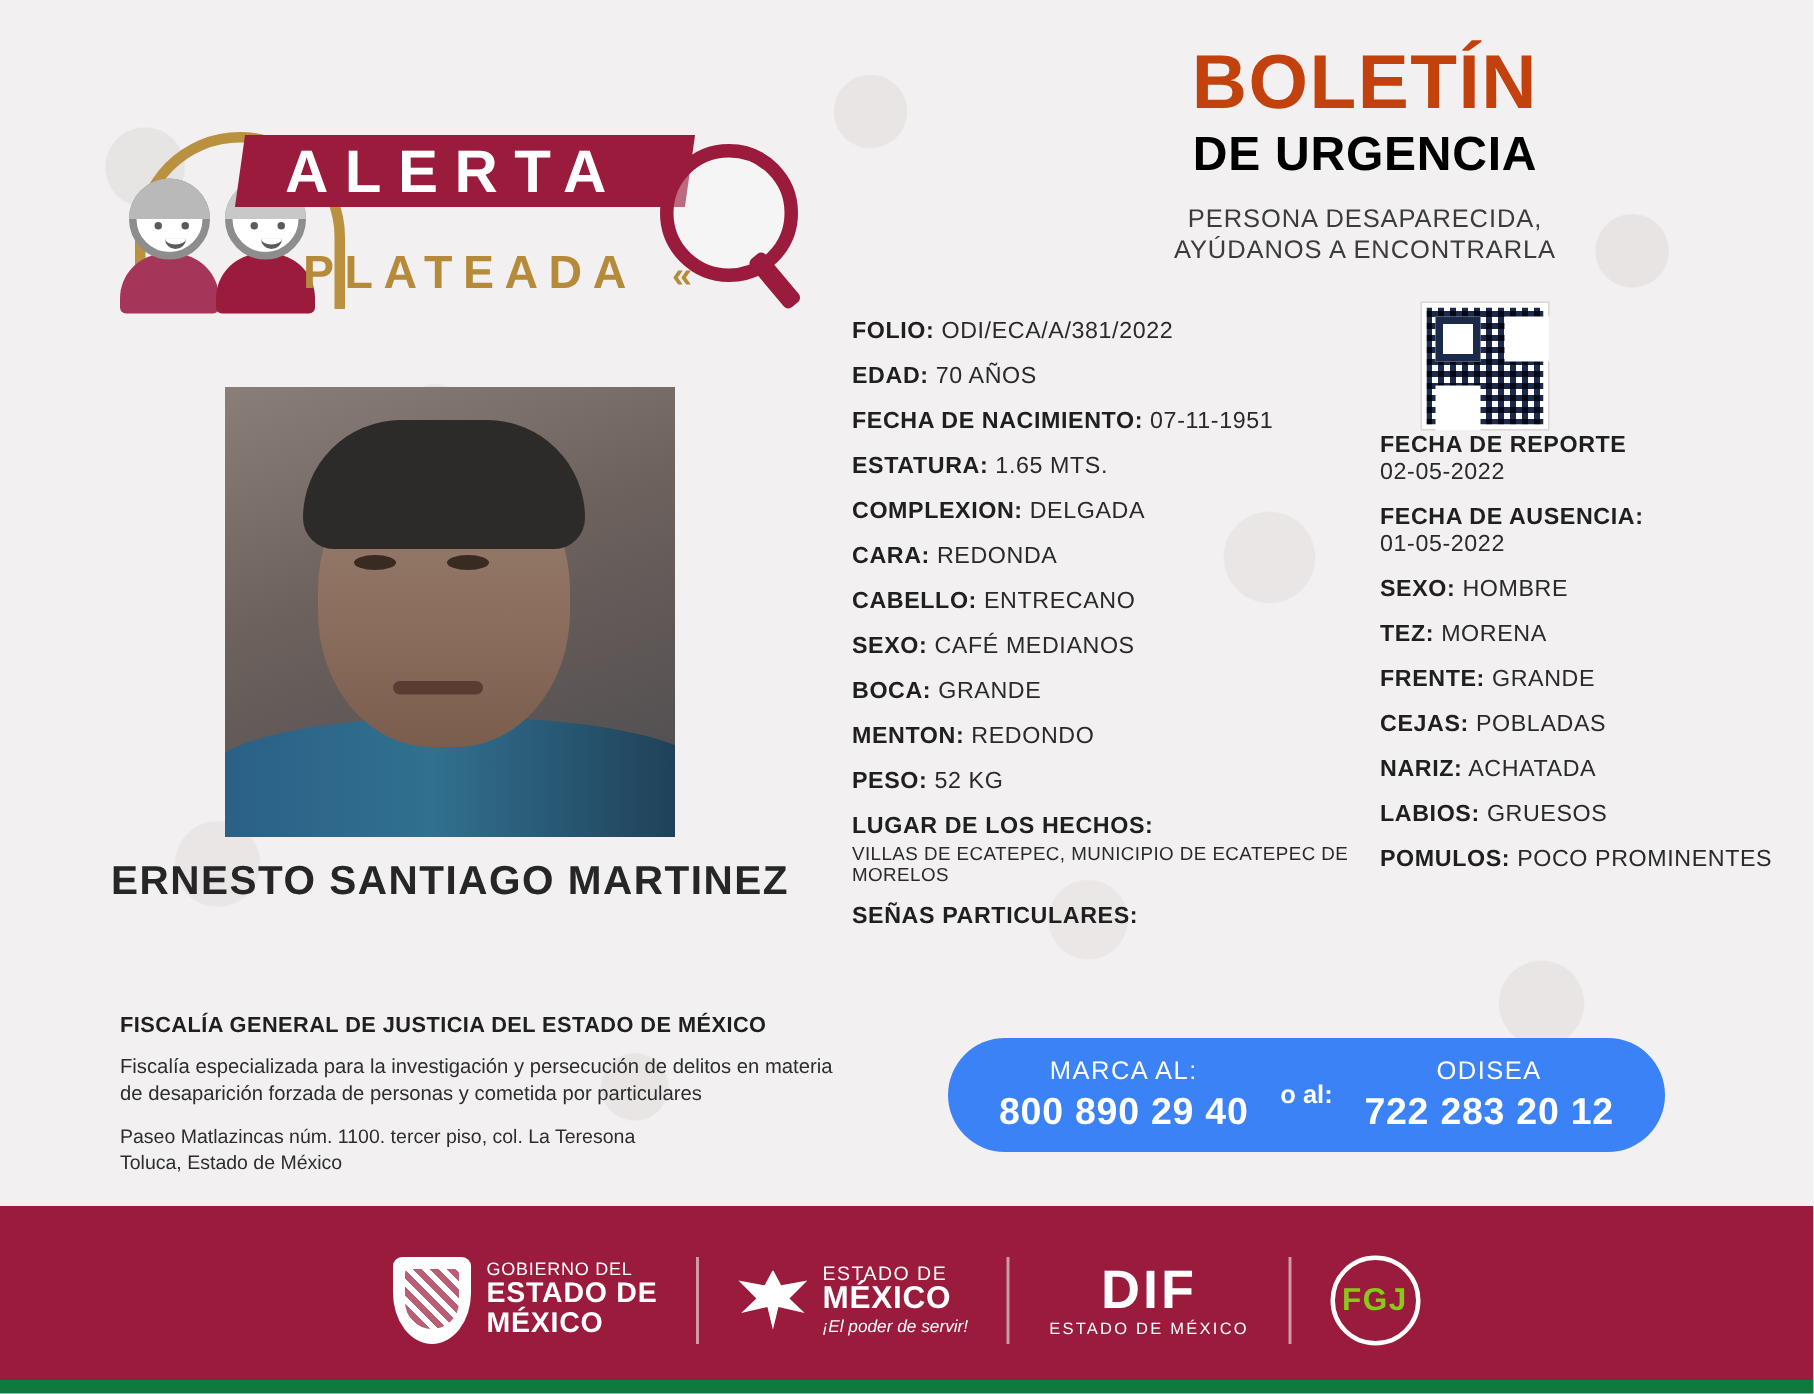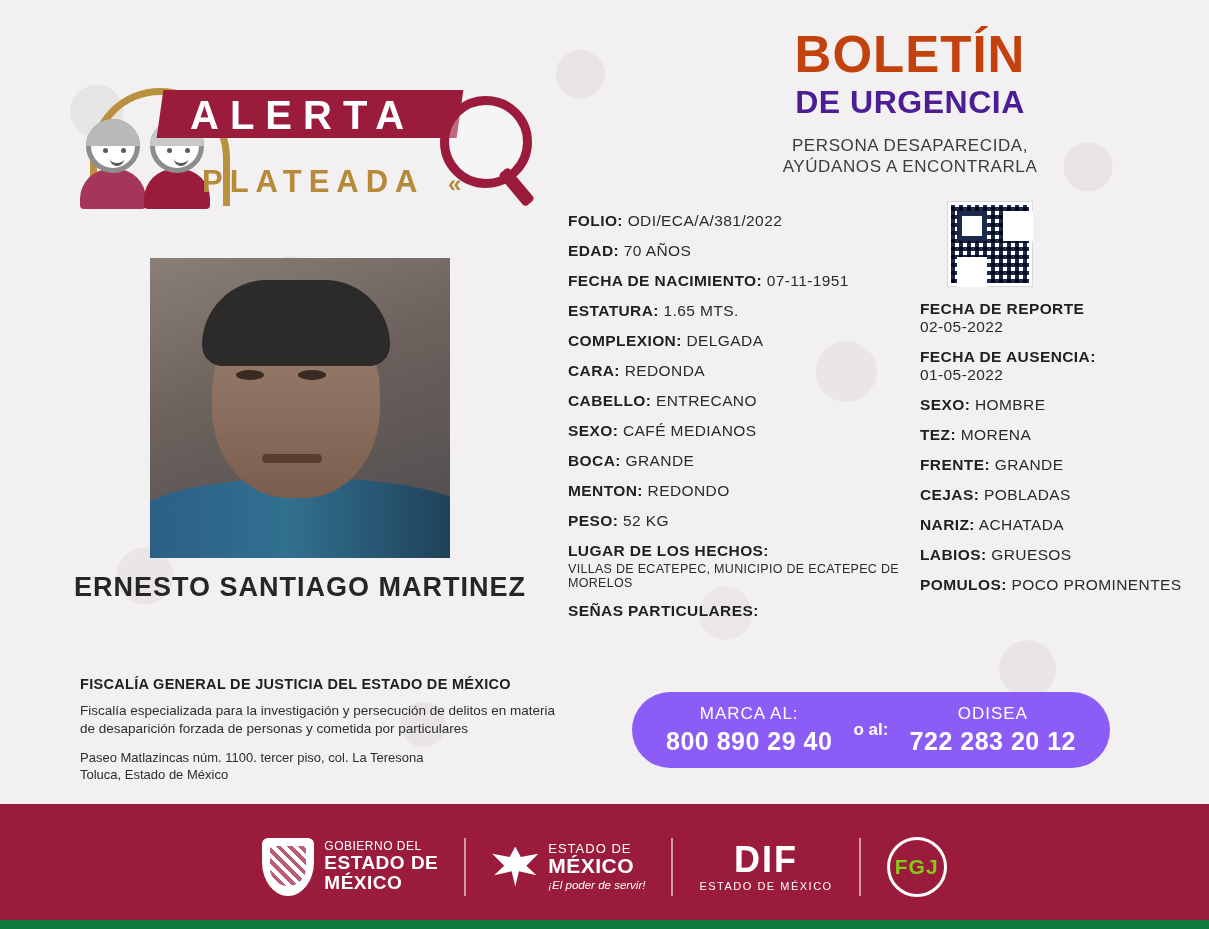--- a/index.html
+++ b/index.html
@@ -95,21 +95,21 @@
     background: #a5365a; border-radius: 30px 30px 4px 4px;
   }
   #person-left { left: 8px; }
   #person-right { left: 72px; }
   #person-right .p-body { background: #9a1b3c; }
   #person-right .p-hair { background: #c8c8c8; }
 
   
   #boletin-block { position: absolute; left: 640px; top: 28px; width: 540px; text-align: center; }
   #boletin-title { color: #c2410c; font-size: 51px; font-weight: bold; letter-spacing: 1px; line-height: 1.05; }
-  #boletin-sub { color: #4c1d95; font-size: 32px; font-weight: bold; letter-spacing: .5px; margin-top: 2px; }
+  #boletin-sub { color: #000000; font-size: 32px; font-weight: bold; letter-spacing: .5px; margin-top: 2px; }
   #boletin-note { color: #3c3c3c; font-size: 17px; line-height: 1.25; margin-top: 14px; letter-spacing: .6px; }
 
   
   #body-area { position: relative; height: 470px; }
 
   #photo {
     position: absolute; left: 150px; top: 58px; width: 300px; height: 300px;
     background: linear-gradient(160deg,#8a7f78 0%, #6d625d 40%, #4c4a4e 100%);
     overflow: hidden;
   }
@@ -133,21 +133,21 @@
   #photo .mouth { position:absolute; left: 112px; top: 196px; width: 60px; height: 9px; background:#5a3c31; border-radius: 6px; }
 
   #victim-name {
     position: absolute; left: 60px; top: 372px; width: 480px;
     text-align: center; color: #262626; font-size: 27px; font-weight: bold;
     letter-spacing: 1px; line-height: 1.15;
   }
 
   
   #col-a { position: absolute; left: 568px; top: 12px; width: 360px; }
-  #col-b { position: absolute; left: 920px; top: 100px; width: 290px; }
+  #col-b { position: absolute; left: 920px; top: 88px; width: 290px; }
   .field { margin-bottom: 12px; font-size: 15.5px; color: #2a2a2a; letter-spacing: .4px; }
   .field .lbl { font-weight: bold; color: #1f1f1f; }
   .field .val { font-weight: normal; }
   .sub-val { font-size: 12.5px; color: #2a2a2a; letter-spacing: .3px; margin-top: 2px; }
   .field-title { font-weight: bold; font-size: 15.5px; color:#1f1f1f; letter-spacing:.4px; }
 
   #qr {
     position: absolute; left: 948px; top: 2px; width: 84px; height: 84px;
     background:
       repeating-linear-gradient(90deg,#1b2a4a 0 4px,#ffffff 4px 8px),
@@ -164,21 +164,21 @@
 
   
   #footer-info { position: relative; height: 140px; }
   #fgjem { position: absolute; left: 80px; top: 6px; width: 540px; }
   #fgjem .t1 { font-size: 14.5px; font-weight: bold; color:#1f1f1f; letter-spacing:.3px; }
   #fgjem .t2 { font-size: 13.5px; color:#2d2d2d; margin-top: 10px; line-height:1.35; }
   #fgjem .t3 { font-size: 13px; color:#2d2d2d; margin-top: 12px; line-height:1.3; }
 
   #phone-box {
     position: absolute; left: 632px; top: 22px; width: 478px; height: 76px;
-    background: #8b5cf6; border-radius: 38px; color: #ffffff;
+    background: #3b82f6; border-radius: 38px; color: #ffffff;
     display: flex; align-items: center; justify-content: space-between;
     padding: 0 34px;
   }
   .pb-col { text-align: center; line-height: 1.1; }
   .pb-top { font-size: 17px; letter-spacing: 1px; }
   .pb-num { font-size: 25px; font-weight: bold; letter-spacing: .5px; margin-top: 4px; text-align: center; }
   .pb-mid { font-size: 17px; font-weight: bold; }
 
   
   #bottom-bar {

